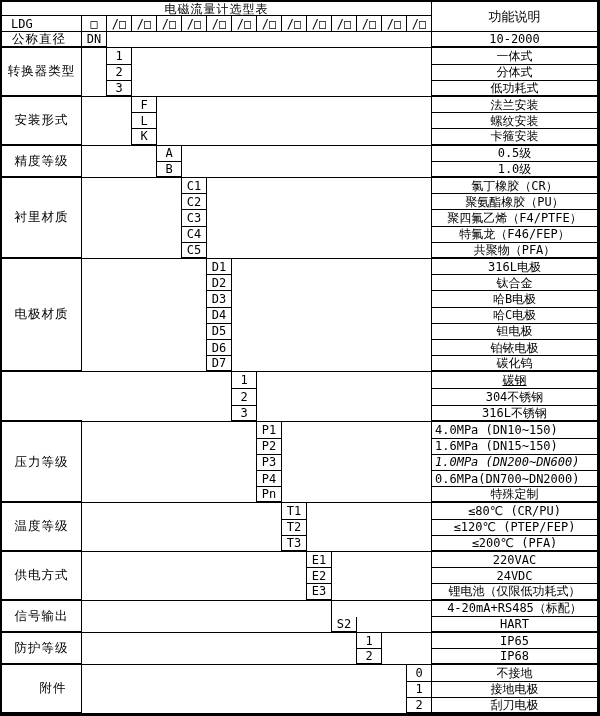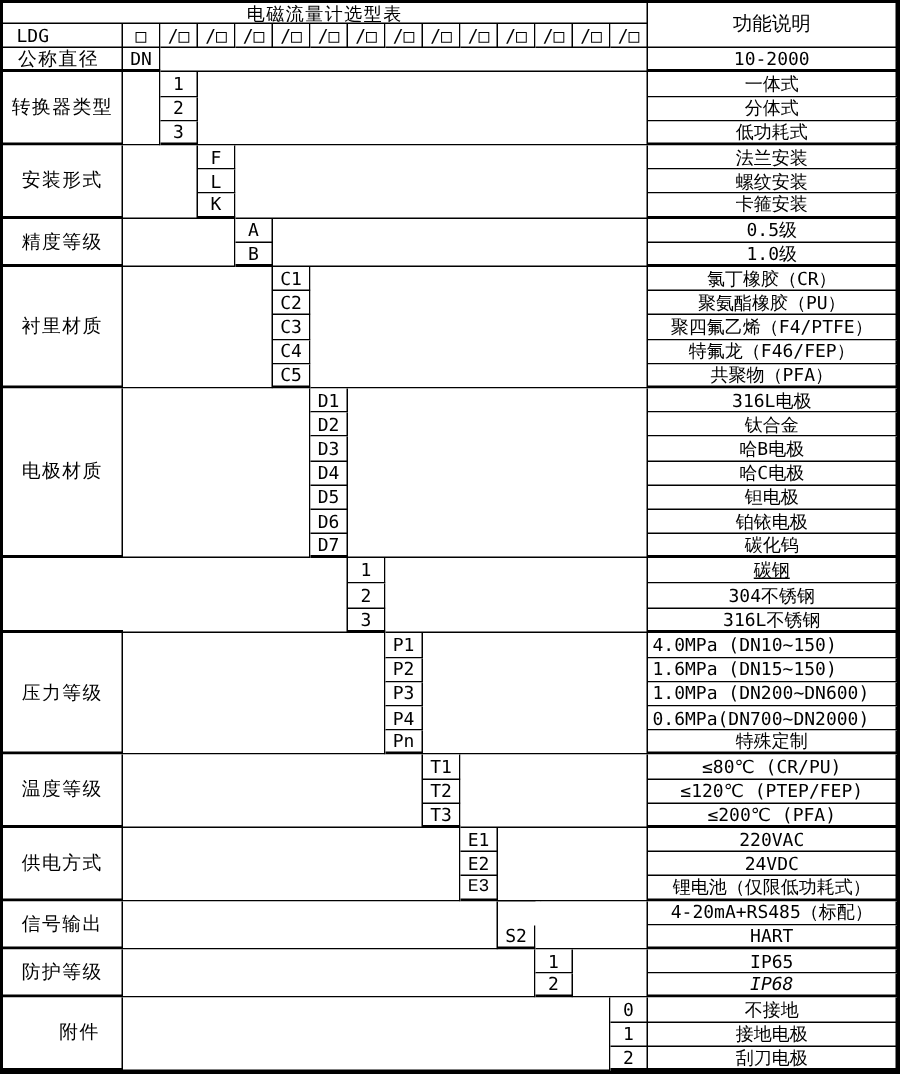--- a/index.html
+++ b/index.html
@@ -121,57 +121,57 @@
     <div class="cell code gb" style="grid-area: 26 / 8;">3</div>
     <div class="cell desc gb" style="grid-area: 26 / 16;">316L不锈钢</div>
     <div class="cell filler gb" style="grid-area: 24 / 9 / span 3 / span 7;"></div>
     <div class="cell label gb" style="grid-area: 27 / 1 / span 5;">压力等级</div>
     <div class="cell filler gb" style="grid-area: 27 / 2 / span 5 / span 7;"></div>
     <div class="cell code" style="grid-area: 27 / 9;">P1</div>
     <div class="cell desc left" style="grid-area: 27 / 16;">4.0MPa (DN10~150)</div>
     <div class="cell code" style="grid-area: 28 / 9; text-align: right;">P2</div>
     <div class="cell desc left" style="grid-area: 28 / 16;">1.6MPa (DN15~150)</div>
     <div class="cell code" style="grid-area: 29 / 9;">P3</div>
-    <div class="cell desc left" style="grid-area: 29 / 16;">1.0MPa (DN200~DN600)</div>
+    <div class="cell desc left" style="grid-area: 29 / 16; font-style: italic;">1.0MPa (DN200~DN600)</div>
     <div class="cell code" style="grid-area: 30 / 9;">P4</div>
     <div class="cell desc left" style="grid-area: 30 / 16;">0.6MPa(DN700~DN2000)</div>
     <div class="cell code gb" style="grid-area: 31 / 9;">Pn</div>
     <div class="cell desc gb" style="grid-area: 31 / 16;">特殊定制</div>
     <div class="cell filler gb" style="grid-area: 27 / 10 / span 5 / span 6;"></div>
     <div class="cell label gb" style="grid-area: 32 / 1 / span 3;">温度等级</div>
     <div class="cell filler gb" style="grid-area: 32 / 2 / span 3 / span 8;"></div>
     <div class="cell code" style="grid-area: 32 / 10;">T1</div>
     <div class="cell desc" style="grid-area: 32 / 16;">≤80℃ (CR/PU)</div>
     <div class="cell code" style="grid-area: 33 / 10;">T2</div>
     <div class="cell desc" style="grid-area: 33 / 16;">≤120℃ (PTEP/FEP)</div>
     <div class="cell code gb" style="grid-area: 34 / 10;">T3</div>
     <div class="cell desc gb" style="grid-area: 34 / 16;">≤200℃ (PFA)</div>
     <div class="cell filler gb" style="grid-area: 32 / 11 / span 3 / span 5;"></div>
     <div class="cell label gb" style="grid-area: 35 / 1 / span 3;">供电方式</div>
     <div class="cell filler gb" style="grid-area: 35 / 2 / span 3 / span 9;"></div>
     <div class="cell code" style="grid-area: 35 / 11;">E1</div>
     <div class="cell desc" style="grid-area: 35 / 16;">220VAC</div>
     <div class="cell code" style="grid-area: 36 / 11;">E2</div>
     <div class="cell desc" style="grid-area: 36 / 16;">24VDC</div>
-    <div class="cell code gb" style="grid-area: 37 / 11; font-family: Liberation Mono, monospace;">E3</div>
+    <div class="cell code gb" style="grid-area: 37 / 11;">E3</div>
     <div class="cell desc gb" style="grid-area: 37 / 16;">锂电池（仅限低功耗式）</div>
     <div class="cell filler gb" style="grid-area: 35 / 12 / span 3 / span 4;"></div>
     <div class="cell label gb" style="grid-area: 38 / 1 / span 2;">信号输出</div>
     <div class="cell filler gb" style="grid-area: 38 / 2 / span 2 / span 10;"></div>
     <div class="cell code" style="grid-area: 38 / 12; margin-left: 28px;">S1</div>
     <div class="cell desc" style="grid-area: 38 / 16;">4-20mA+RS485（标配）</div>
     <div class="cell code gb" style="grid-area: 39 / 12;">S2</div>
     <div class="cell desc gb" style="grid-area: 39 / 16;">HART</div>
     <div class="cell filler gb" style="grid-area: 38 / 13 / span 2 / span 3;"></div>
     <div class="cell label gb" style="grid-area: 40 / 1 / span 2;">防护等级</div>
     <div class="cell filler gb" style="grid-area: 40 / 2 / span 2 / span 11;"></div>
     <div class="cell code" style="grid-area: 40 / 13;">1</div>
     <div class="cell desc" style="grid-area: 40 / 16;">IP65</div>
     <div class="cell code gb" style="grid-area: 41 / 13;">2</div>
-    <div class="cell desc gb" style="grid-area: 41 / 16; font-style: italic;">IP68</div>
+    <div class="cell desc gb" style="grid-area: 41 / 16;">IP68</div>
     <div class="cell filler gb" style="grid-area: 40 / 14 / span 2 / span 2;"></div>
     <div class="cell label gb" style="grid-area: 42 / 1 / span 3; padding-left: 23px;">附件</div>
     <div class="cell filler gb" style="grid-area: 42 / 2 / span 3 / span 13;"></div>
     <div class="cell code" style="grid-area: 42 / 15;">0</div>
     <div class="cell desc" style="grid-area: 42 / 16;">不接地</div>
     <div class="cell code" style="grid-area: 43 / 15;">1</div>
     <div class="cell desc" style="grid-area: 43 / 16;">接地电极</div>
     <div class="cell code gb" style="grid-area: 44 / 15;">2</div>
     <div class="cell desc gb" style="grid-area: 44 / 16;">刮刀电极</div>
   </div>

